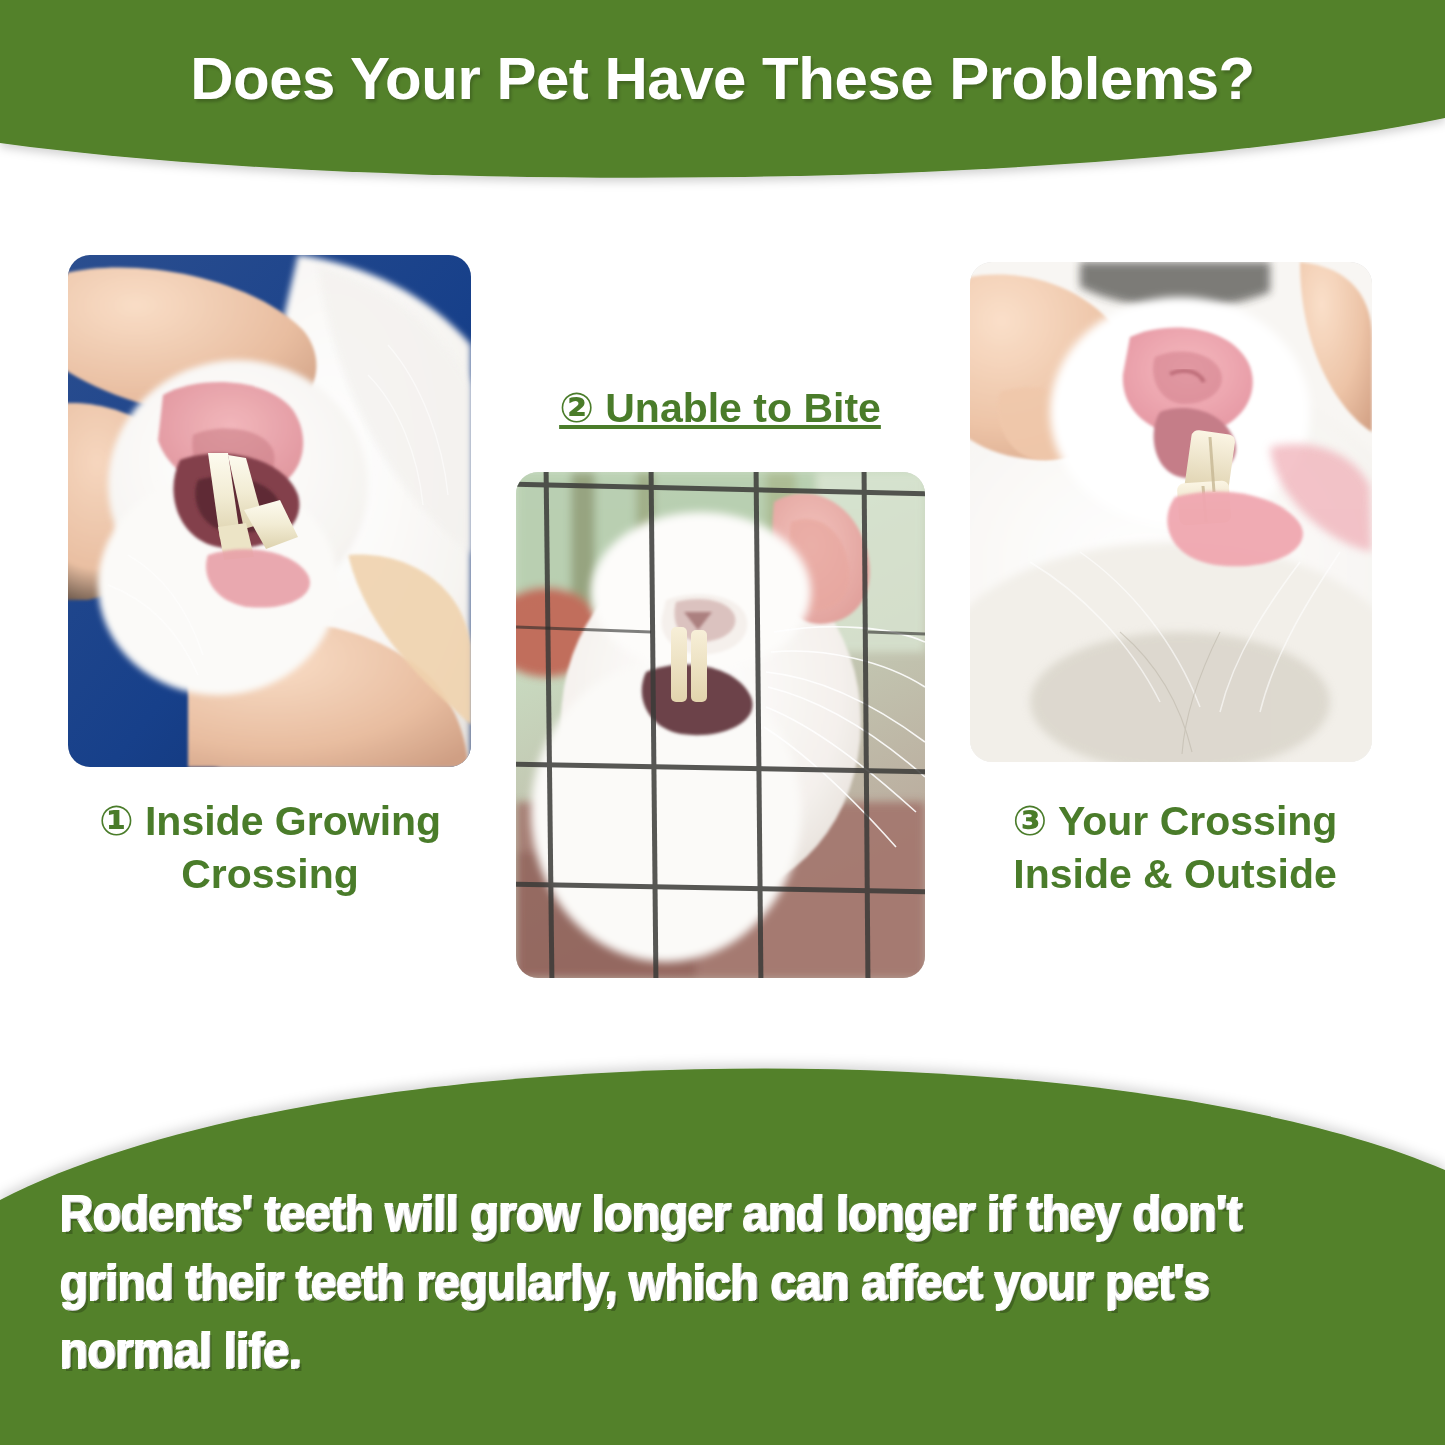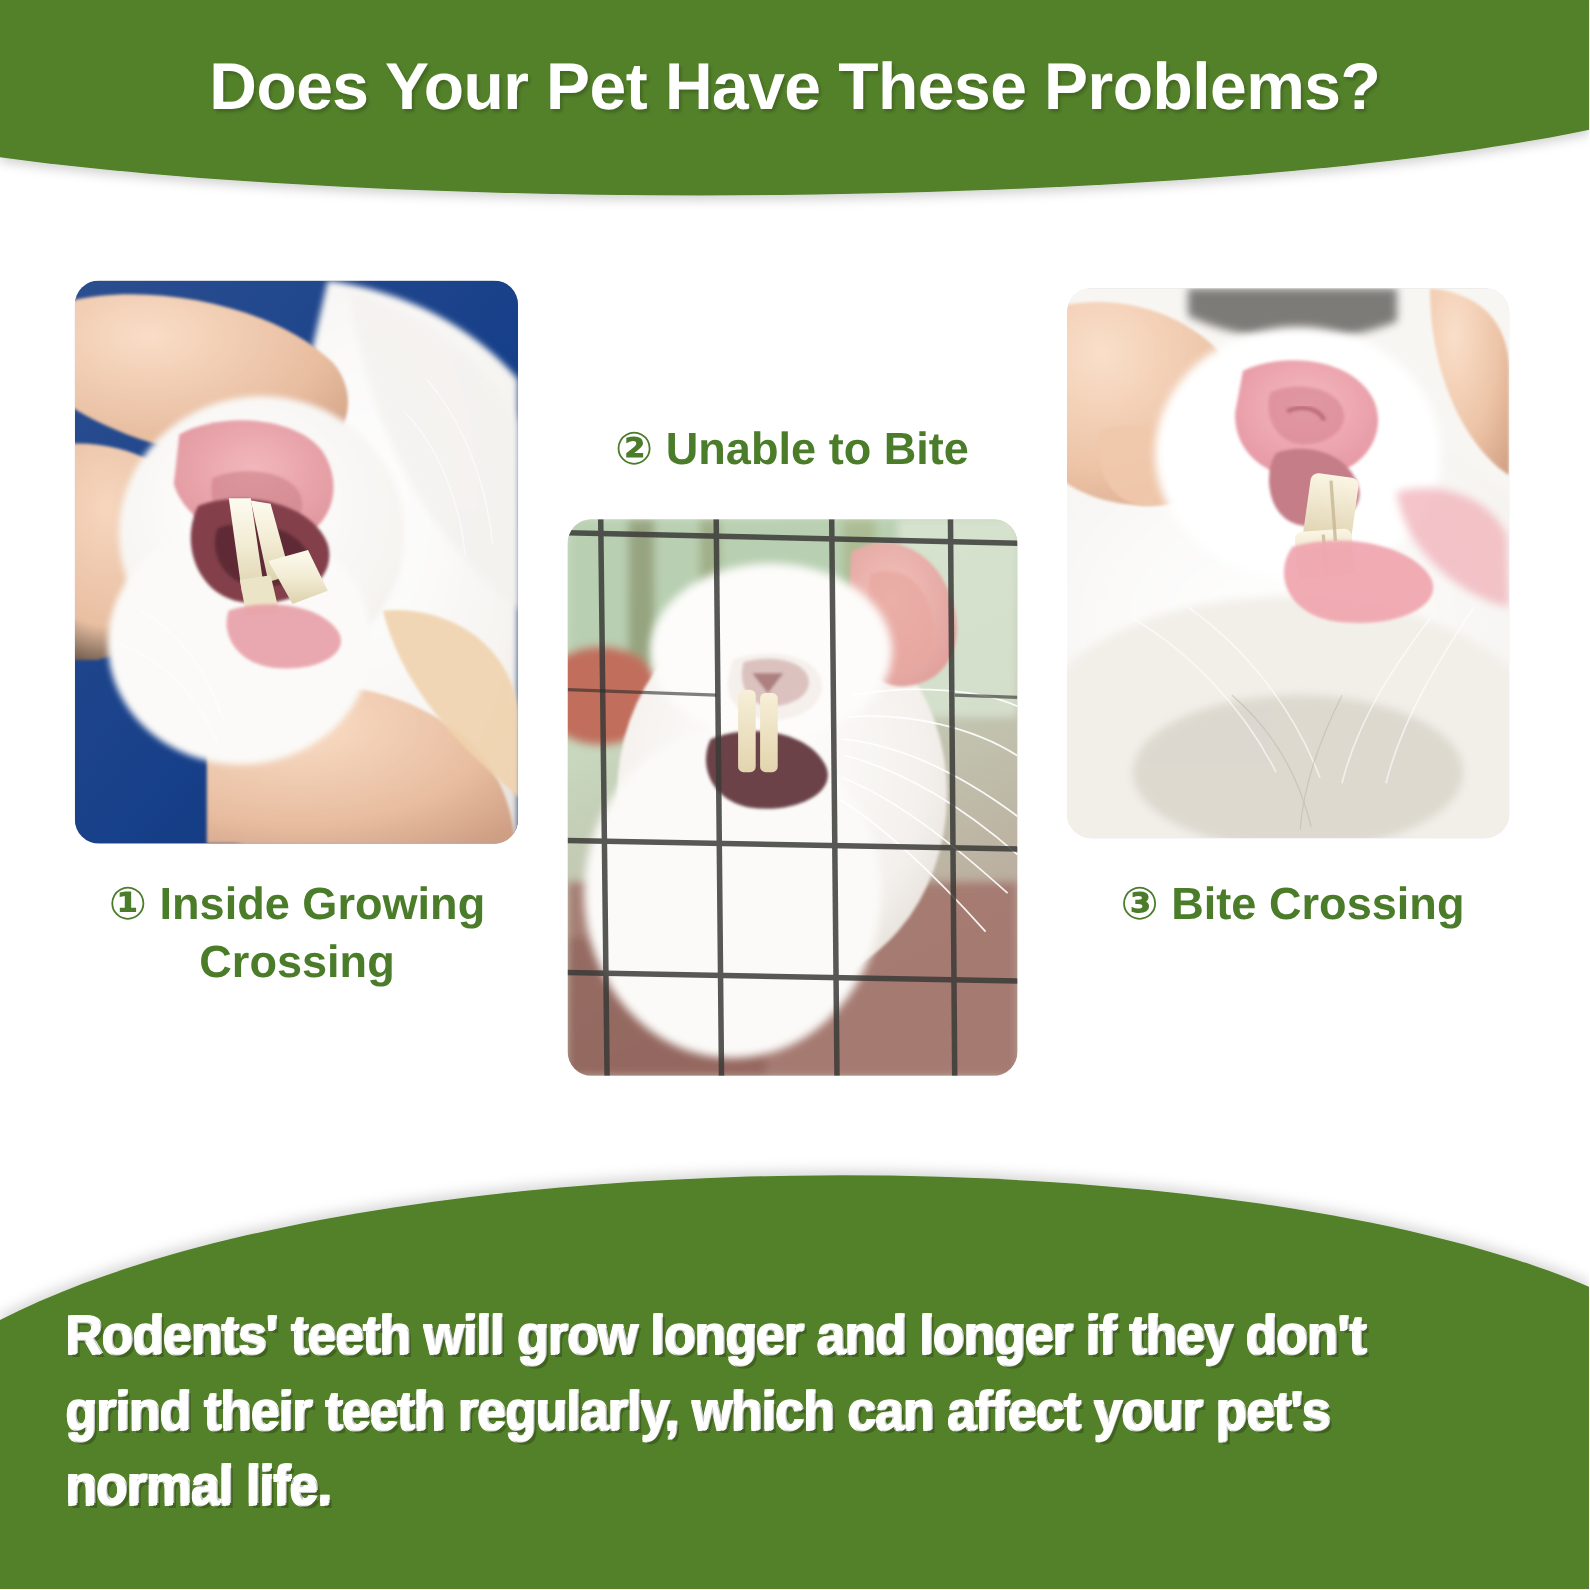--- a/index.html
+++ b/index.html
@@ -47,21 +47,21 @@
   .caption{
     position:absolute;
     color:#4a7c2a;
     font-weight:bold;
     font-size:41px;
     line-height:1.30;
     text-align:center;
     font-family:"Liberation Sans","DejaVu Sans",sans-serif;
   }
   #caption-1{left:40px;top:795px;width:460px;}
-  #caption-2{left:500px;top:382px;width:440px;}
+  #caption-2{left:500px;top:382px;width:440px;text-decoration:underline;}
   #caption-3{left:940px;top:795px;width:470px;}
 
   
   .footer-banner{
     position:absolute;left:0;top:1020px;width:1445px;height:425px;
     overflow:hidden;
   }
   .footer-banner svg{position:absolute;left:0;top:0;}
   .footer-text{
     position:absolute;left:60px;top:1180px;width:1280px;
@@ -333,21 +333,22 @@
   <div class="caption" id="caption-1">
     <span>① Inside Growing</span><br>
     <span>Crossing</span>
   </div>
 
   <div class="caption" id="caption-2">
     <span>② Unable to Bite</span>
   </div>
 
   <div class="caption" id="caption-3">
-    <span>③ Bite Crossing</span><br>
+    <span>③ Your Crossing</span><br>
+    <span>Inside &amp; Outside</span>
   </div>
 
   <div class="footer-banner">
     <svg width="1445" height="425" viewBox="0 0 1445 425">
       <defs>
         <filter id="ftrShadow" x="-10%" y="-30%" width="130%" height="160%">
           <feDropShadow dx="0" dy="-4" stdDeviation="6" flood-color="#000000" flood-opacity="0.16"></feDropShadow>
         </filter>
       </defs>
       <path d="M0,425 L0,180 C330,10 1120,10 1445,150 L1445,425 Z" fill="#53812c" filter="url(#ftrShadow)"></path>

